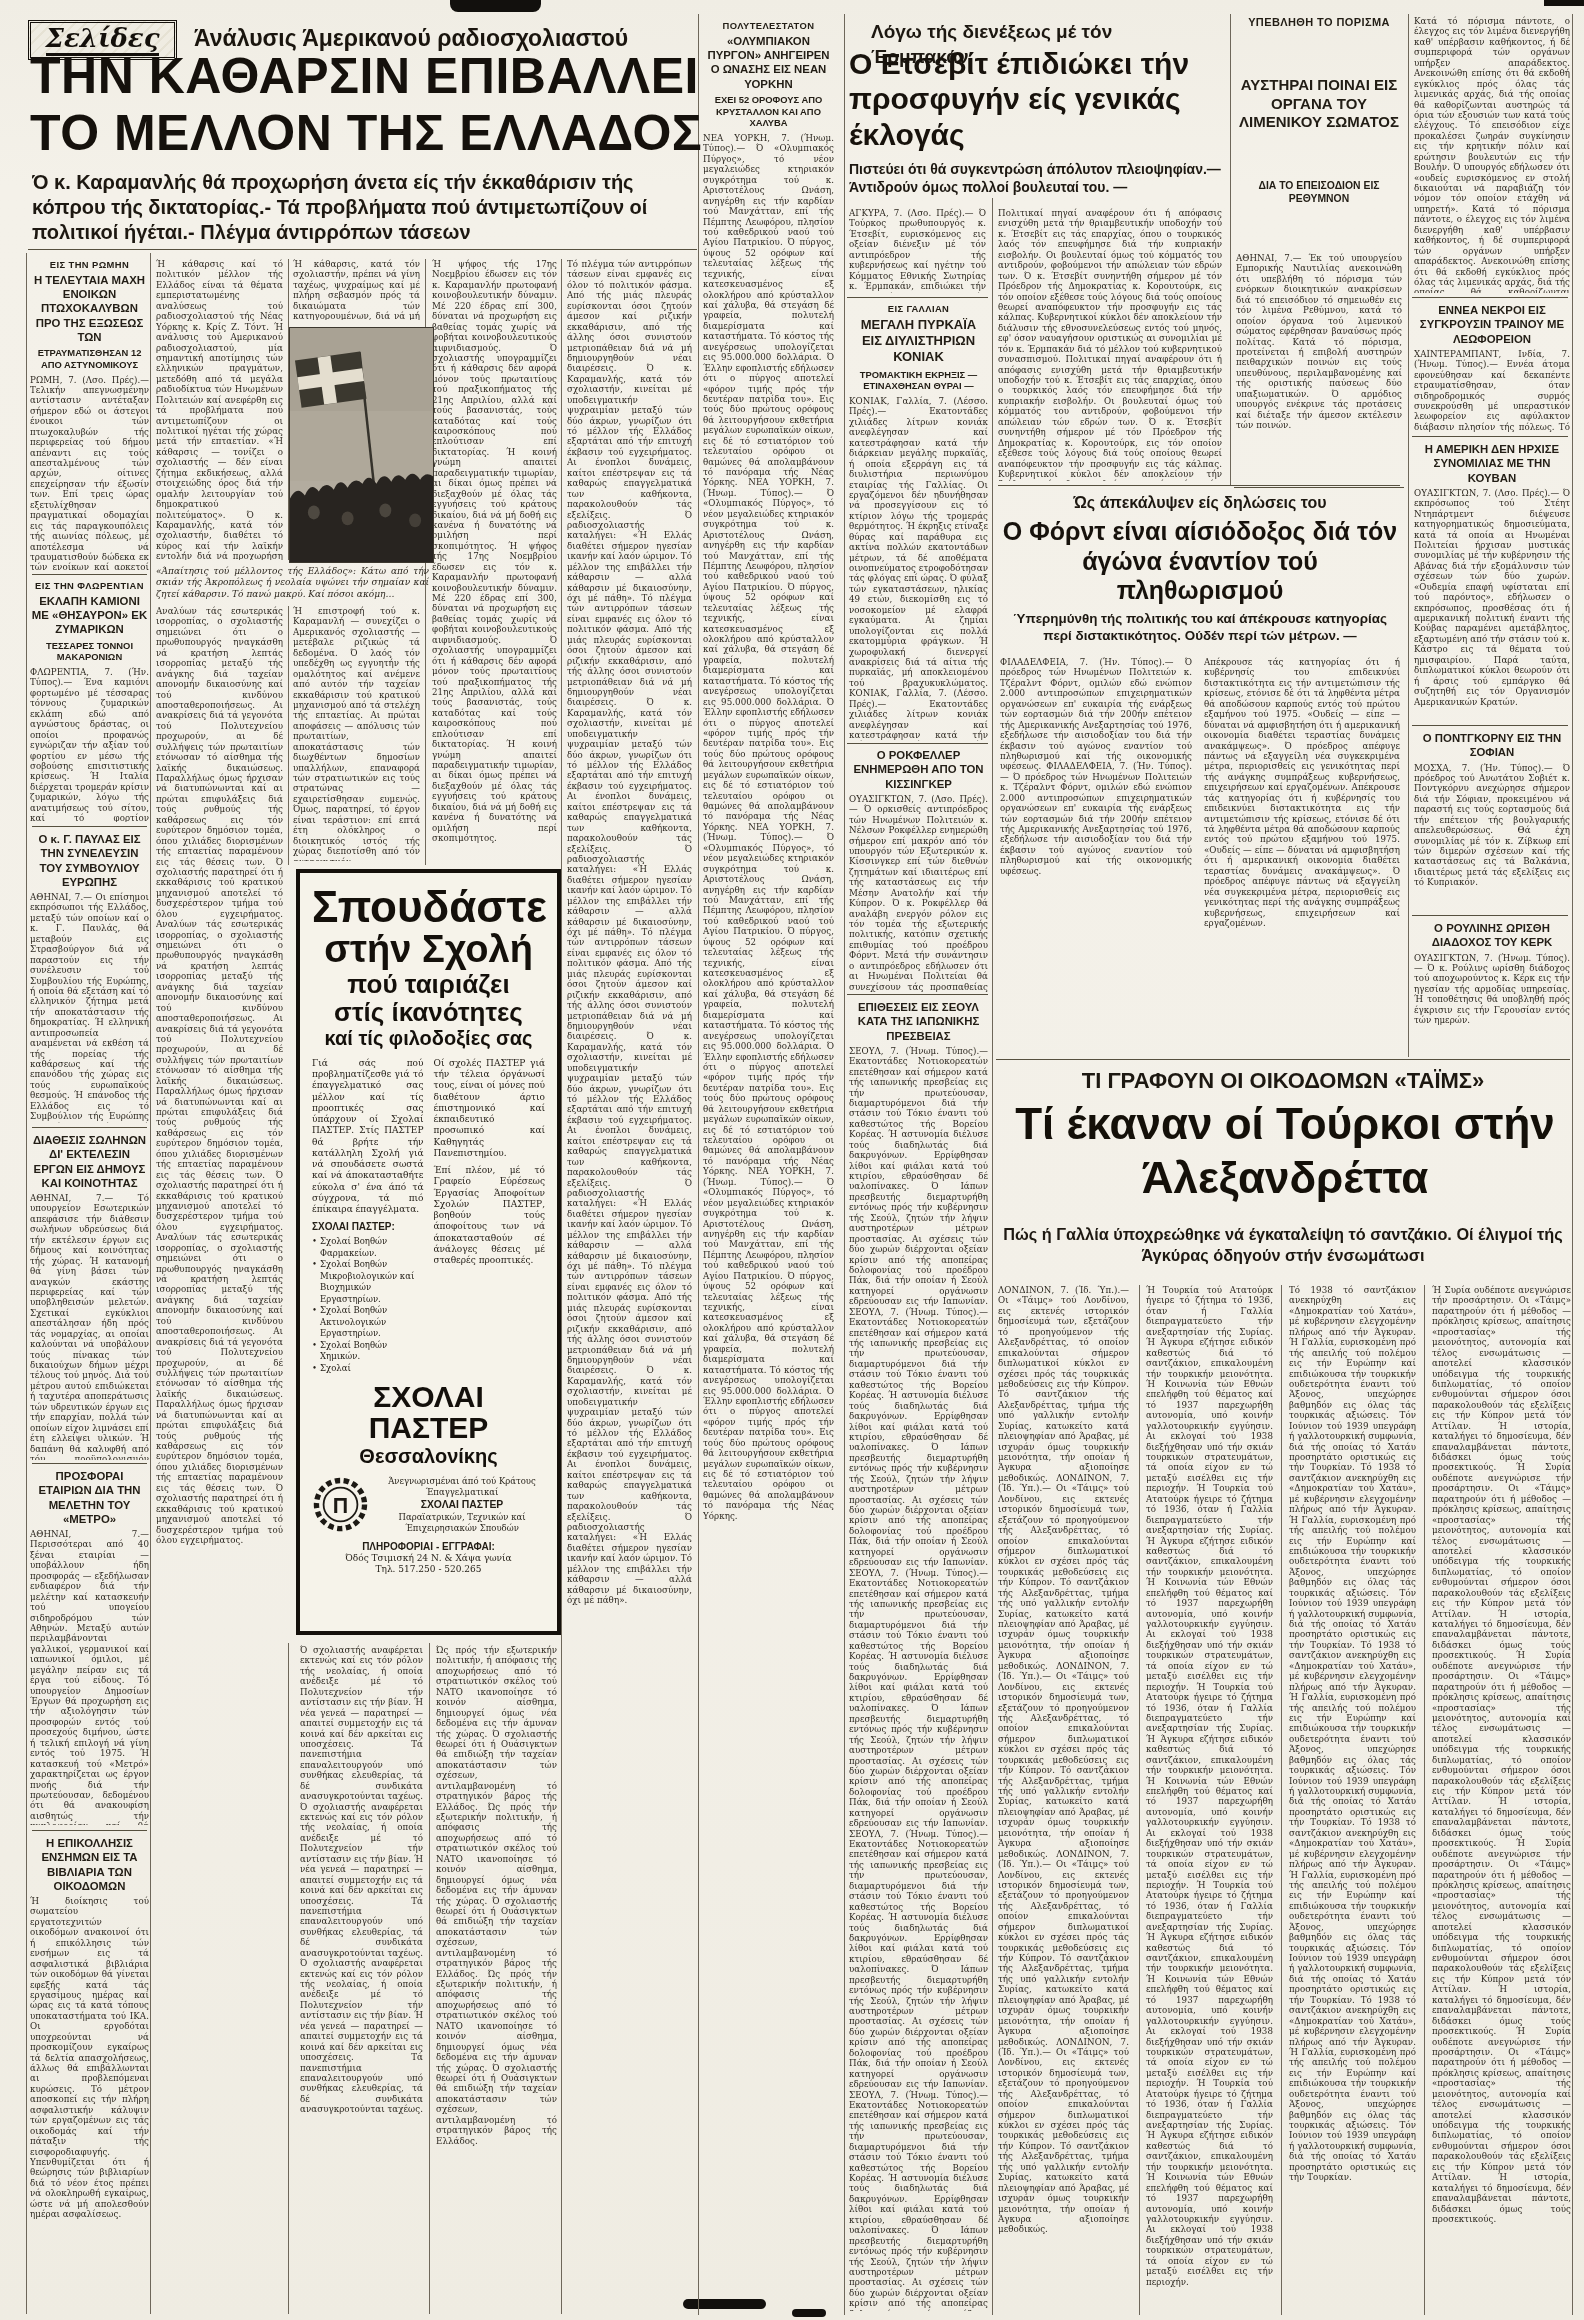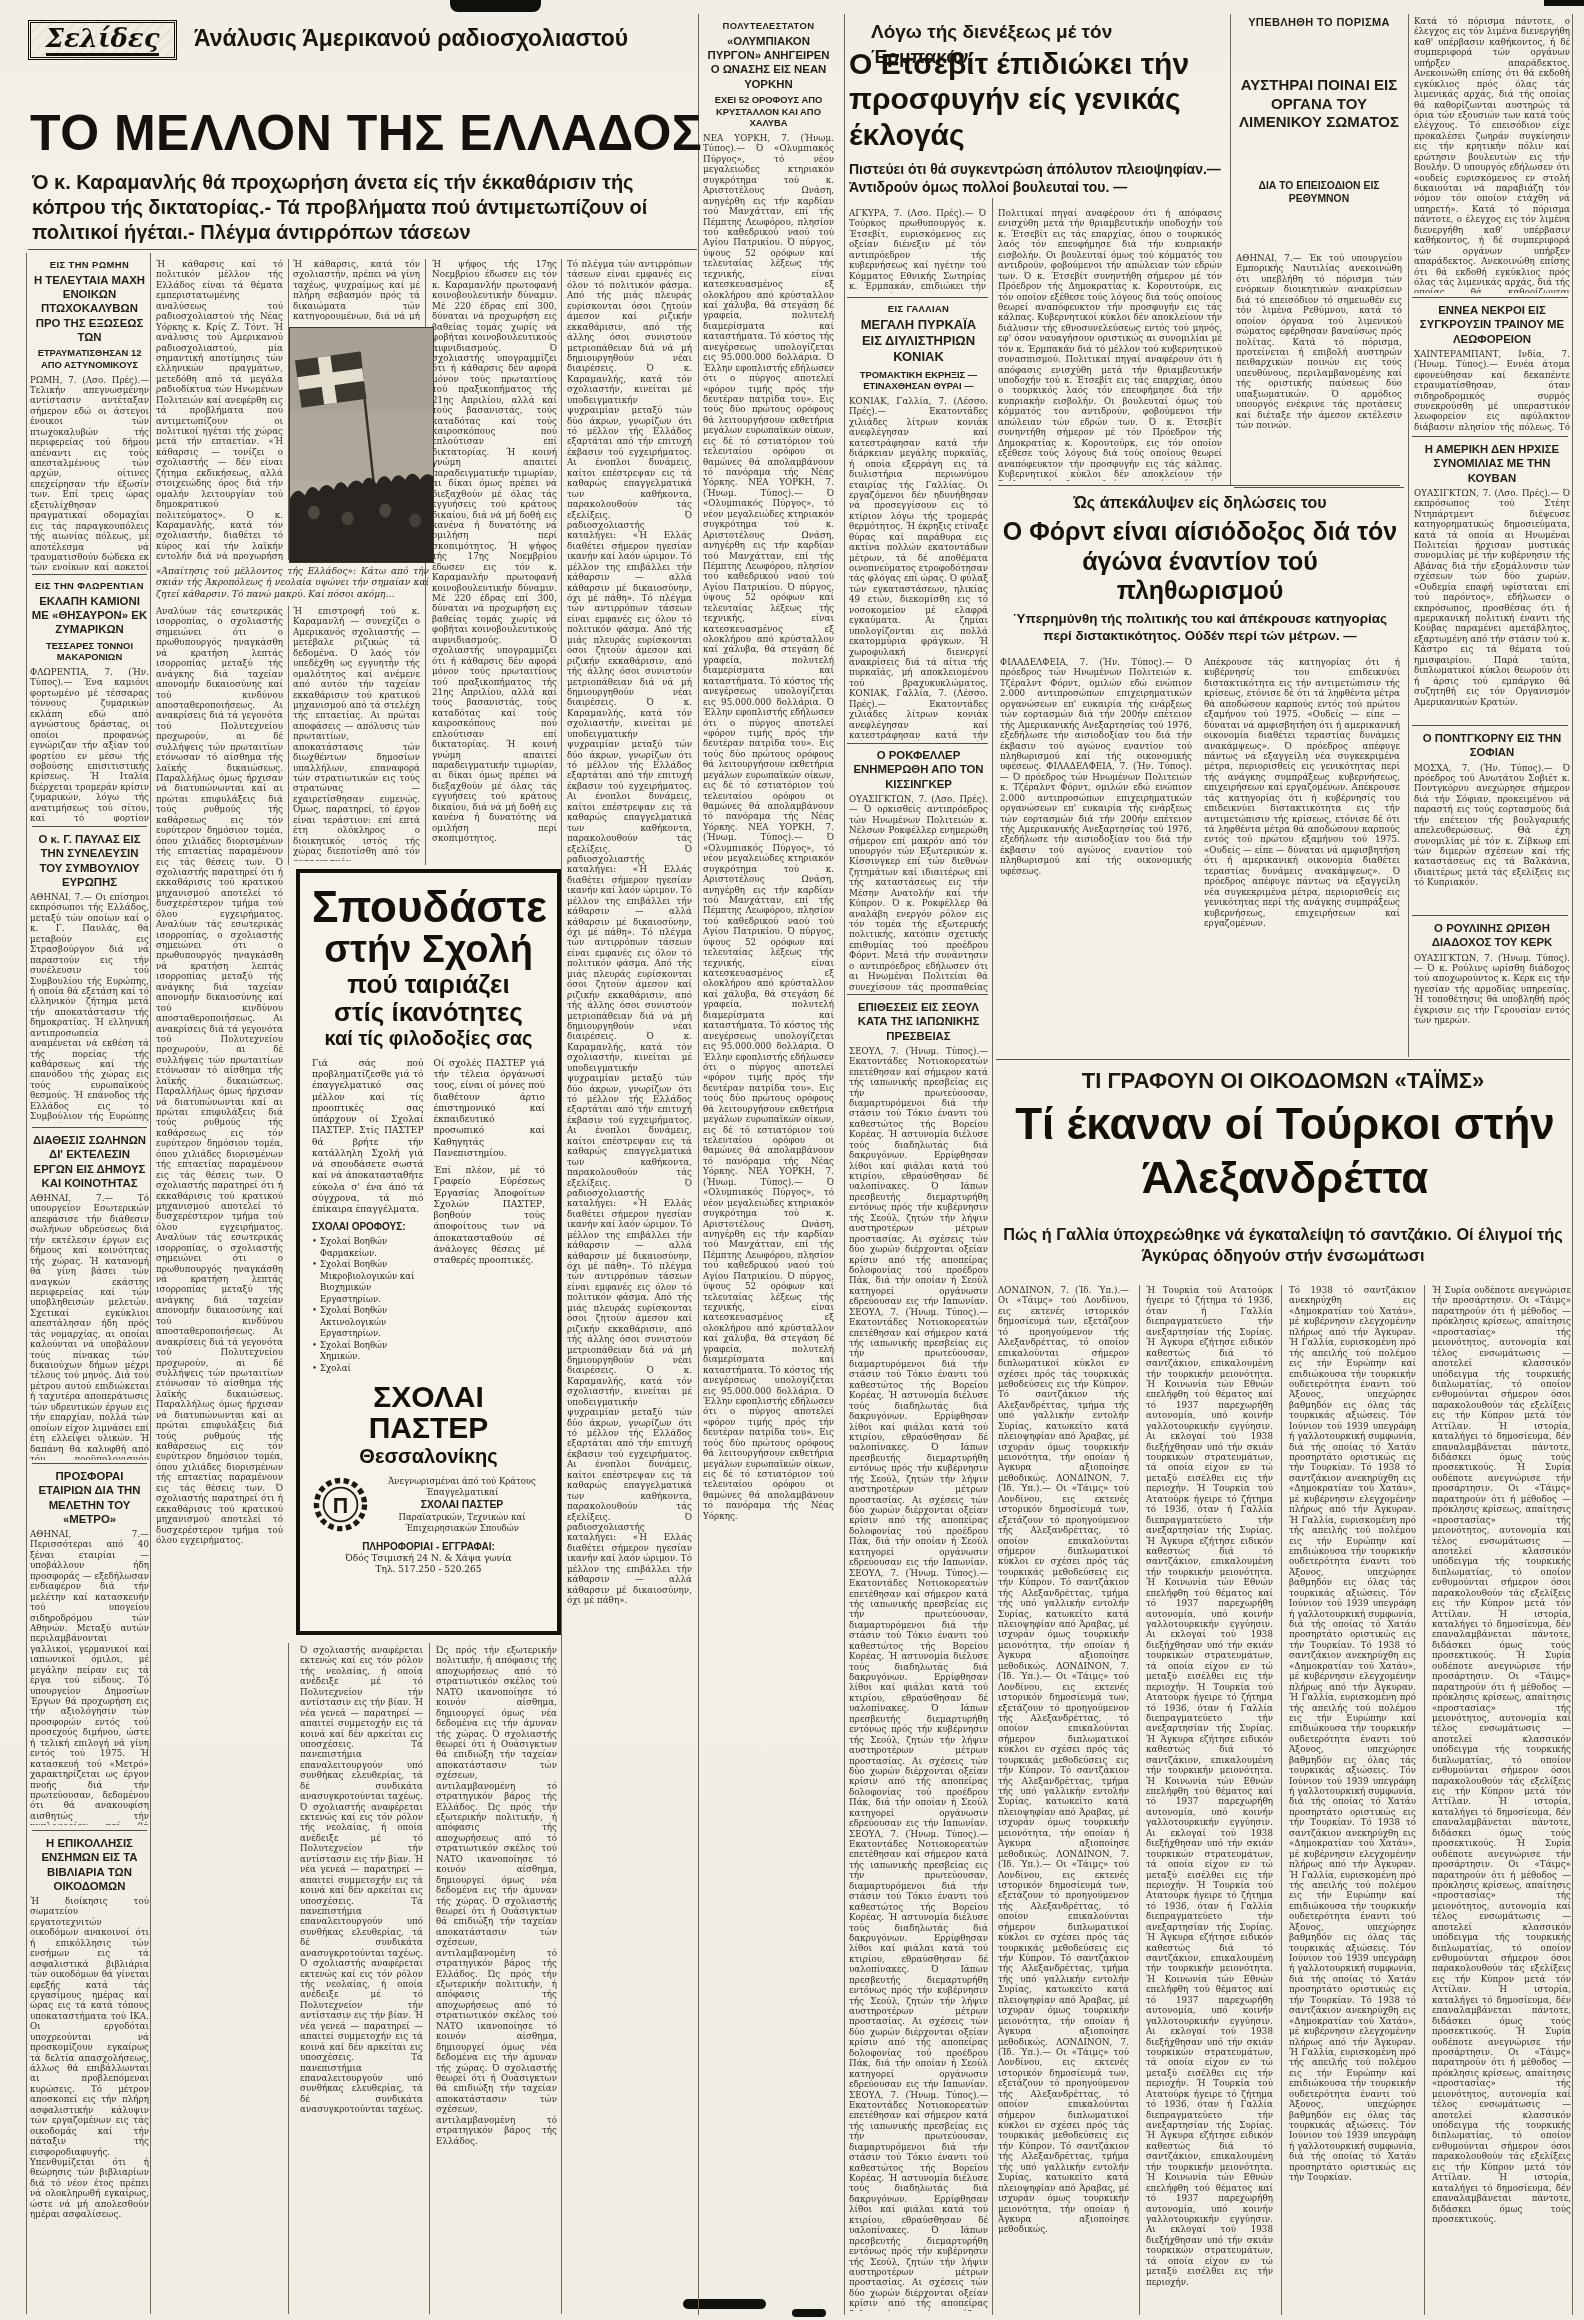--- a/index.html
+++ b/index.html
@@ -107,20 +107,21 @@
     <div class="hr" style="left:1234px;top:487px;width:170px;"></div>
     <div class="hr" style="left:998px;top:485px;width:402px;"></div>
     <div class="hr" style="left:996px;top:1059px;width:574px;"></div>
   </div>
 
   <div class="mast">
     <span>Σελίδες</span>
   </div>
   <div class="kick" style="left:194px;top:26px;width:495px;">Άνάλυσις Άμερικανού ραδιοσχολιαστού</div>
 
+  <h1 class="big1" style="left:30px;top:50px;margin:0;">ΤΗΝ ΚΑΘΑΡΣΙΝ ΕΠΙΒΑΛΛΕΙ</h1>
   <h1 class="big1" style="left:30px;top:107px;margin:0;">ΤΟ ΜΕΛΛΟΝ ΤΗΣ ΕΛΛΑΔΟΣ</h1>
   <div class="deck" style="left:32px;top:170px;width:653px;height:75px;overflow:hidden;">Ό κ. Καραμανλής θά προχωρήση άνετα είς τήν έκκαθάρισιν τής κόπρου τής δικτατορίας.- Τά προβλήματα πού άντιμετωπίζουν οί πολιτικοί ήγέται.- Πλέγμα άντιρρόπων τάσεων</div>
 
   <p class="bt" style="left:156px;top:259px;width:127px;height:301px;">Ή κάθαρσις καί τό πολιτικόν μέλλον τής Ελλάδος είναι τά θέματα εμπεριστατωμένης αναλύσεως τού ραδιοσχολιαστού τής Νέας Υόρκης κ. Κρίς Ζ. Τόντ. Ή ανάλυσις τού Αμερικανού ραδιοσχολιαστού, μία σημαντική αποτίμησις τών ελληνικών πραγμάτων, μετεδόθη από τά μεγάλα ραδιοδίκτυα τών Ηνωμένων Πολιτειών καί ανεφέρθη εις τά προβλήματα πού αντιμετωπίζουν οι πολιτικοί ηγέται τής χώρας μετά τήν επταετίαν. «Ή κάθαρσις — τονίζει ο σχολιαστής — δέν είναι ζήτημα εκδικήσεως, αλλά στοιχειώδης όρος διά τήν ομαλήν λειτουργίαν τού δημοκρατικού πολιτεύματος». Ό κ. Καραμανλής, κατά τόν σχολιαστήν, διαθέτει τό κύρος καί τήν λαϊκήν εντολήν διά νά προχωρήση ανέτως εις τό έργον αυτό.</p>
   <p class="bt" style="left:156px;top:606px;width:127px;height:1707px;">Αναλύων τάς εσωτερικάς ισορροπίας, ο σχολιαστής σημειώνει ότι ο πρωθυπουργός ηναγκάσθη νά κρατήση λεπτάς ισορροπίας μεταξύ τής ανάγκης διά ταχείαν απονομήν δικαιοσύνης καί τού κινδύνου αποσταθεροποιήσεως. Αι ανακρίσεις διά τά γεγονότα τού Πολυτεχνείου προχωρούν, αι δέ συλλήψεις τών πρωταιτίων ετόνωσαν τό αίσθημα τής λαϊκής δικαιώσεως. Παραλλήλως όμως ήρχισαν νά διατυπώνωνται καί αι πρώται επιφυλάξεις διά τούς ρυθμούς τής καθάρσεως εις τόν ευρύτερον δημόσιον τομέα, όπου χιλιάδες διορισμένων τής επταετίας παραμένουν εις τάς θέσεις των. Ό σχολιαστής παρατηρεί ότι ή εκκαθάρισις τού κρατικού μηχανισμού αποτελεί τό δυσχερέστερον τμήμα τού όλου εγχειρήματος. Αναλύων τάς εσωτερικάς ισορροπίας, ο σχολιαστής σημειώνει ότι ο πρωθυπουργός ηναγκάσθη νά κρατήση λεπτάς ισορροπίας μεταξύ τής ανάγκης διά ταχείαν απονομήν δικαιοσύνης καί τού κινδύνου αποσταθεροποιήσεως. Αι ανακρίσεις διά τά γεγονότα τού Πολυτεχνείου προχωρούν, αι δέ συλλήψεις τών πρωταιτίων ετόνωσαν τό αίσθημα τής λαϊκής δικαιώσεως. Παραλλήλως όμως ήρχισαν νά διατυπώνωνται καί αι πρώται επιφυλάξεις διά τούς ρυθμούς τής καθάρσεως εις τόν ευρύτερον δημόσιον τομέα, όπου χιλιάδες διορισμένων τής επταετίας παραμένουν εις τάς θέσεις των. Ό σχολιαστής παρατηρεί ότι ή εκκαθάρισις τού κρατικού μηχανισμού αποτελεί τό δυσχερέστερον τμήμα τού όλου εγχειρήματος. Αναλύων τάς εσωτερικάς ισορροπίας, ο σχολιαστής σημειώνει ότι ο πρωθυπουργός ηναγκάσθη νά κρατήση λεπτάς ισορροπίας μεταξύ τής ανάγκης διά ταχείαν απονομήν δικαιοσύνης καί τού κινδύνου αποσταθεροποιήσεως. Αι ανακρίσεις διά τά γεγονότα τού Πολυτεχνείου προχωρούν, αι δέ συλλήψεις τών πρωταιτίων ετόνωσαν τό αίσθημα τής λαϊκής δικαιώσεως. Παραλλήλως όμως ήρχισαν νά διατυπώνωνται καί αι πρώται επιφυλάξεις διά τούς ρυθμούς τής καθάρσεως εις τόν ευρύτερον δημόσιον τομέα, όπου χιλιάδες διορισμένων τής επταετίας παραμένουν εις τάς θέσεις των. Ό σχολιαστής παρατηρεί ότι ή εκκαθάρισις τού κρατικού μηχανισμού αποτελεί τό δυσχερέστερον τμήμα τού όλου εγχειρήματος.</p>
   <p class="bt" style="left:293px;top:259px;width:127px;height:61px;">Ή κάθαρσις, κατά τόν σχολιαστήν, πρέπει νά γίνη ταχέως, ψυχραίμως καί μέ πλήρη σεβασμόν πρός τά δικαιώματα τών κατηγορουμένων, διά νά μή αμφισβητηθή.</p>
   <p class="bt" style="left:293px;top:606px;width:127px;height:255px;">Ή επιστροφή τού κ. Καραμανλή — συνεχίζει ο Αμερικανός σχολιαστής — μετέβαλε ριζικώς τά δεδομένα. Ό λαός τόν υπεδέχθη ως εγγυητήν τής ομαλότητος καί ανέμενε από αυτόν τήν ταχείαν εκκαθάρισιν τού κρατικού μηχανισμού από τά στελέχη τής επταετίας. Αι πρώται αποφάσεις — απόλυσις τών πρωταιτίων, αποκατάστασις τών διωχθέντων δημοσίων υπαλλήλων, επαναφορά τών στρατιωτικών εις τούς στρατώνας — εχαιρετίσθησαν ευμενώς. Όμως, παρατηρεί, τό έργον είναι τεράστιον: επί επτά έτη ολόκληρος ο διοικητικός ιστός τής χώρας διεποτίσθη από τόν αυταρχισμόν.</p>
   <p class="bt" style="left:432px;top:259px;width:125px;height:602px;">Ή ψήφος τής 17ης Νοεμβρίου έδωσεν εις τόν κ. Καραμανλήν πρωτοφανή κοινοβουλευτικήν δύναμιν. Μέ 220 έδρας επί 300, δύναται νά προχωρήση εις βαθείας τομάς χωρίς νά φοβήται κοινοβουλευτικούς αιφνιδιασμούς. Ό σχολιαστής υπογραμμίζει ότι ή κάθαρσις δέν αφορά μόνον τούς πρωταιτίους τού πραξικοπήματος τής 21ης Απριλίου, αλλά καί τούς βασανιστάς, τούς καταδότας καί τούς καιροσκόπους πού επλούτισαν επί δικτατορίας. Ή κοινή γνώμη απαιτεί παραδειγματικήν τιμωρίαν, αι δίκαι όμως πρέπει νά διεξαχθούν μέ όλας τάς εγγυήσεις τού κράτους δικαίου, διά νά μή δοθή εις κανένα ή δυνατότης νά ομιλήση περί σκοπιμότητος. Ή ψήφος τής 17ης Νοεμβρίου έδωσεν εις τόν κ. Καραμανλήν πρωτοφανή κοινοβουλευτικήν δύναμιν. Μέ 220 έδρας επί 300, δύναται νά προχωρήση εις βαθείας τομάς χωρίς νά φοβήται κοινοβουλευτικούς αιφνιδιασμούς. Ό σχολιαστής υπογραμμίζει ότι ή κάθαρσις δέν αφορά μόνον τούς πρωταιτίους τού πραξικοπήματος τής 21ης Απριλίου, αλλά καί τούς βασανιστάς, τούς καταδότας καί τούς καιροσκόπους πού επλούτισαν επί δικτατορίας. Ή κοινή γνώμη απαιτεί παραδειγματικήν τιμωρίαν, αι δίκαι όμως πρέπει νά διεξαχθούν μέ όλας τάς εγγυήσεις τού κράτους δικαίου, διά νά μή δοθή εις κανένα ή δυνατότης νά ομιλήση περί σκοπιμότητος.</p>
   <p class="bt" style="left:567px;top:259px;width:125px;height:2053px;">Τό πλέγμα τών αντιρρόπων τάσεων είναι εμφανές εις όλον τό πολιτικόν φάσμα. Από τής μιάς πλευράς ευρίσκονται όσοι ζητούν άμεσον καί ριζικήν εκκαθάρισιν, από τής άλλης όσοι συνιστούν μετριοπάθειαν διά νά μή δημιουργηθούν νέαι διαιρέσεις. Ό κ. Καραμανλής, κατά τόν σχολιαστήν, κινείται μέ υποδειγματικήν ψυχραιμίαν μεταξύ τών δύο άκρων, γνωρίζων ότι τό μέλλον τής Ελλάδος εξαρτάται από τήν επιτυχή έκβασιν τού εγχειρήματος. Αι ένοπλοι δυνάμεις, καίτοι επέστρεψαν εις τά καθαρώς επαγγελματικά των καθήκοντα, παρακολουθούν τάς εξελίξεις. Ό ραδιοσχολιαστής καταλήγει: «Ή Ελλάς διαθέτει σήμερον ηγεσίαν ικανήν καί λαόν ώριμον. Τό μέλλον της επιβάλλει τήν κάθαρσιν — αλλά κάθαρσιν μέ δικαιοσύνην, όχι μέ πάθη». Τό πλέγμα τών αντιρρόπων τάσεων είναι εμφανές εις όλον τό πολιτικόν φάσμα. Από τής μιάς πλευράς ευρίσκονται όσοι ζητούν άμεσον καί ριζικήν εκκαθάρισιν, από τής άλλης όσοι συνιστούν μετριοπάθειαν διά νά μή δημιουργηθούν νέαι διαιρέσεις. Ό κ. Καραμανλής, κατά τόν σχολιαστήν, κινείται μέ υποδειγματικήν ψυχραιμίαν μεταξύ τών δύο άκρων, γνωρίζων ότι τό μέλλον τής Ελλάδος εξαρτάται από τήν επιτυχή έκβασιν τού εγχειρήματος. Αι ένοπλοι δυνάμεις, καίτοι επέστρεψαν εις τά καθαρώς επαγγελματικά των καθήκοντα, παρακολουθούν τάς εξελίξεις. Ό ραδιοσχολιαστής καταλήγει: «Ή Ελλάς διαθέτει σήμερον ηγεσίαν ικανήν καί λαόν ώριμον. Τό μέλλον της επιβάλλει τήν κάθαρσιν — αλλά κάθαρσιν μέ δικαιοσύνην, όχι μέ πάθη». Τό πλέγμα τών αντιρρόπων τάσεων είναι εμφανές εις όλον τό πολιτικόν φάσμα. Από τής μιάς πλευράς ευρίσκονται όσοι ζητούν άμεσον καί ριζικήν εκκαθάρισιν, από τής άλλης όσοι συνιστούν μετριοπάθειαν διά νά μή δημιουργηθούν νέαι διαιρέσεις. Ό κ. Καραμανλής, κατά τόν σχολιαστήν, κινείται μέ υποδειγματικήν ψυχραιμίαν μεταξύ τών δύο άκρων, γνωρίζων ότι τό μέλλον τής Ελλάδος εξαρτάται από τήν επιτυχή έκβασιν τού εγχειρήματος. Αι ένοπλοι δυνάμεις, καίτοι επέστρεψαν εις τά καθαρώς επαγγελματικά των καθήκοντα, παρακολουθούν τάς εξελίξεις. Ό ραδιοσχολιαστής καταλήγει: «Ή Ελλάς διαθέτει σήμερον ηγεσίαν ικανήν καί λαόν ώριμον. Τό μέλλον της επιβάλλει τήν κάθαρσιν — αλλά κάθαρσιν μέ δικαιοσύνην, όχι μέ πάθη». Τό πλέγμα τών αντιρρόπων τάσεων είναι εμφανές εις όλον τό πολιτικόν φάσμα. Από τής μιάς πλευράς ευρίσκονται όσοι ζητούν άμεσον καί ριζικήν εκκαθάρισιν, από τής άλλης όσοι συνιστούν μετριοπάθειαν διά νά μή δημιουργηθούν νέαι διαιρέσεις. Ό κ. Καραμανλής, κατά τόν σχολιαστήν, κινείται μέ υποδειγματικήν ψυχραιμίαν μεταξύ τών δύο άκρων, γνωρίζων ότι τό μέλλον τής Ελλάδος εξαρτάται από τήν επιτυχή έκβασιν τού εγχειρήματος. Αι ένοπλοι δυνάμεις, καίτοι επέστρεψαν εις τά καθαρώς επαγγελματικά των καθήκοντα, παρακολουθούν τάς εξελίξεις. Ό ραδιοσχολιαστής καταλήγει: «Ή Ελλάς διαθέτει σήμερον ηγεσίαν ικανήν καί λαόν ώριμον. Τό μέλλον της επιβάλλει τήν κάθαρσιν — αλλά κάθαρσιν μέ δικαιοσύνην, όχι μέ πάθη».</p>
   <p class="bt" style="left:300px;top:1645px;width:123px;height:667px;">Ό σχολιαστής αναφέρεται εκτενώς καί εις τόν ρόλον τής νεολαίας, ή οποία ανέδειξε μέ τό Πολυτεχνείον τήν αντίστασιν εις τήν βίαν. Ή νέα γενεά — παρατηρεί — απαιτεί συμμετοχήν εις τά κοινά καί δέν αρκείται εις υποσχέσεις. Τά πανεπιστήμια επαναλειτουργούν υπό συνθήκας ελευθερίας, τά δέ συνδικάτα ανασυγκροτούνται ταχέως. Ό σχολιαστής αναφέρεται εκτενώς καί εις τόν ρόλον τής νεολαίας, ή οποία ανέδειξε μέ τό Πολυτεχνείον τήν αντίστασιν εις τήν βίαν. Ή νέα γενεά — παρατηρεί — απαιτεί συμμετοχήν εις τά κοινά καί δέν αρκείται εις υποσχέσεις. Τά πανεπιστήμια επαναλειτουργούν υπό συνθήκας ελευθερίας, τά δέ συνδικάτα ανασυγκροτούνται ταχέως. Ό σχολιαστής αναφέρεται εκτενώς καί εις τόν ρόλον τής νεολαίας, ή οποία ανέδειξε μέ τό Πολυτεχνείον τήν αντίστασιν εις τήν βίαν. Ή νέα γενεά — παρατηρεί — απαιτεί συμμετοχήν εις τά κοινά καί δέν αρκείται εις υποσχέσεις. Τά πανεπιστήμια επαναλειτουργούν υπό συνθήκας ελευθερίας, τά δέ συνδικάτα ανασυγκροτούνται ταχέως.</p>
@@ -253,21 +254,21 @@
 
   <div class="adbox">
     <div class="ad-l1">Σπουδάστε</div>
     <div class="ad-l2">στήν Σχολή</div>
     <div class="ad-l3">πού ταιριάζει</div>
     <div class="ad-l3">στίς ίκανότητες</div>
     <div class="ad-l5">καί τίς φιλοδοξίες σας</div>
     <div class="ad-cols">
       <div class="ad-col">
         <p class="ad-p">Γιά σάς πού προβληματίζεσθε γιά τό έπαγγελματικό σας μέλλον καί τίς προοπτικές σας ύπάρχουν οί Σχολαί ΠΑΣΤΕΡ. Στίς ΠΑΣΤΕΡ θά βρήτε τήν κατάλληλη Σχολή γιά νά σπουδάσετε σωστά καί νά άποκατασταθήτε εύκολα σ' ένα άπό τά σύγχρονα, τά πιό έπίκαιρα έπαγγέλματα.</p>
-        <div class="ad-lt">ΣΧΟΛΑΙ ΟΡΟΦΟΥΣ:</div>
+        <div class="ad-lt">ΣΧΟΛΑΙ ΠΑΣΤΕΡ:</div>
         <ul class="ad-ul">
           <li>Σχολαί Βοηθών Φαρμακείων.</li>
           <li>Σχολαί Βοηθών Μικροβιολογικών καί Βιοχημικών Εργαστηρίων.</li>
           <li>Σχολαί Βοηθών Ακτινολογικών Εργαστηρίων.</li>
           <li>Σχολαί Βοηθών Χημικών.</li>
           <li>Σχολαί Οδοντοτεχνιτών.</li>
 
         </ul>
       </div>
       <div class="ad-col">

